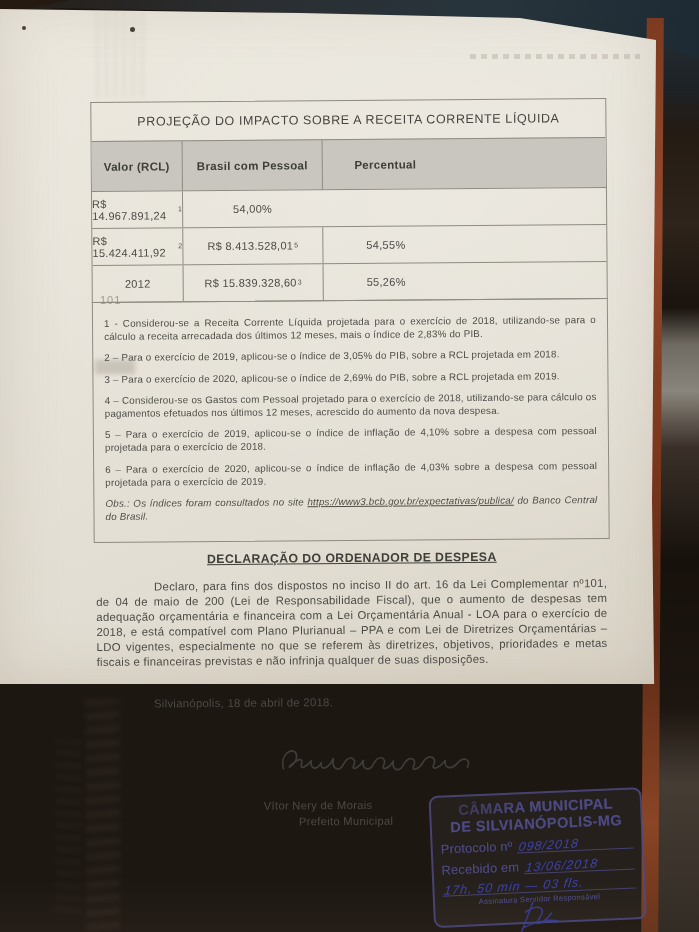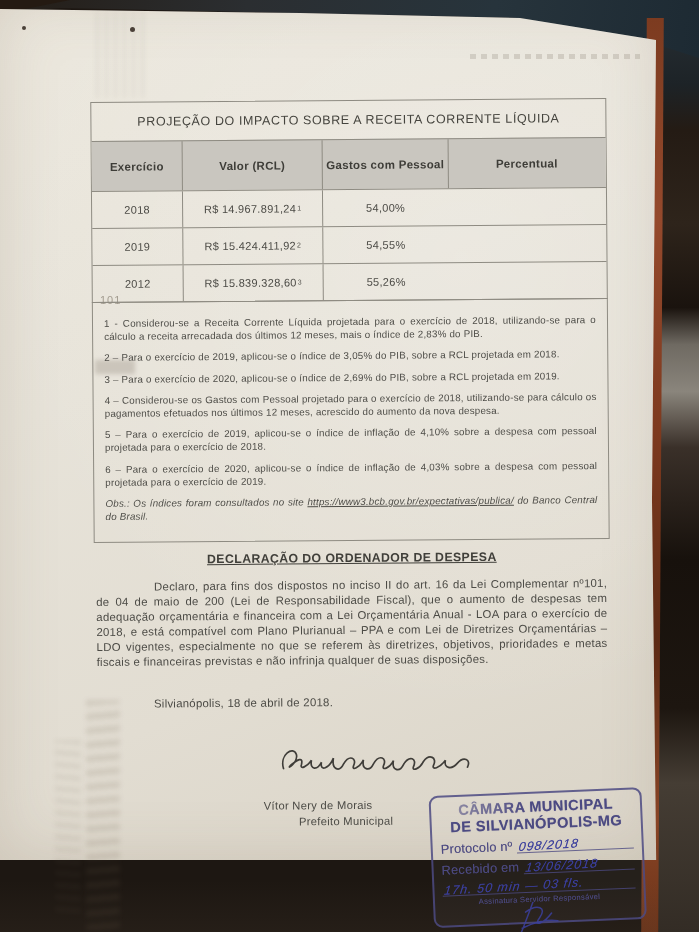--- a/index.html
+++ b/index.html
@@ -27,21 +27,21 @@
     clip-path:polygon(0 0, 100% 0, 0 100%);
   }
   .binding-strip {
     position:absolute; top:18px; left:644px; width:17px; height:914px;
     background:linear-gradient(to bottom, #7c3b20 0%, #95492c 22%, #7e3a1f 45%, #5d2a15 68%, #8a4526 88%, #6b3319 100%);
     transform:rotate(0.35deg);
   }
 
   
   .paper {
-    position:absolute; top:0; left:0; width:660px; height:860px;
+    position:absolute; top:0; left:0; width:660px; height:684px;
     background:
       radial-gradient(120% 90% at 70% 30%, rgba(255,255,255,.20), rgba(255,255,255,0) 60%),
       linear-gradient(158deg, #ece8de 0%, #e7e3d9 38%, #e2ddd2 70%, #d9d3c6 100%);
     clip-path:polygon(0px 9px, 300px 13px, 520px 18px, 656px 40px, 652px 500px, 657px 932px, 0px 932px);
     box-shadow:inset 0 0 60px rgba(120,100,80,.18);
   }
   .paper-shade-bottom {
     position:absolute; left:0; top:880px; width:660px; height:52px;
     background:linear-gradient(to bottom, rgba(90,75,60,0) 0%, rgba(90,75,60,.14) 100%);
   }
@@ -146,38 +146,39 @@
     <div class="dot" style="left:22px;top:26px;width:4px;height:4px;"></div>
     <div class="dot" style="left:130px;top:27px;width:5px;height:5px;"></div>
     <div class="ghost-101">101</div>
   </div>
 
   <div class="content">
 
     <div class="doc-table">
       <div class="t-title">PROJEÇÃO DO IMPACTO SOBRE A RECEITA CORRENTE LÍQUIDA</div>
       <div class="t-head">
-        <div class="t-cell">Exercício</div>
         <div class="t-cell">Valor (RCL)</div>
-        <div class="t-cell">Gastos com Pessoal</div>
+        <div class="t-cell">Brasil com Pessoal</div>
         <div class="t-cell">Percentual</div>
       </div>
       <div class="t-row">
-        <div class="t-cell">2018</div>
         <div class="t-cell">
             <span>R$ 14.967.891,24</span>
             <sup>1</sup>
           </div>
         <div class="t-cell">54,00%</div>
       </div>
       <div class="t-row">
-        <div class="t-cell">2019</div>
         <div class="t-cell">
             <span>R$ 15.424.411,92</span>
             <sup>2</sup>
+          </div>
+        <div class="t-cell">
+            <span>R$ 8.413.528,01</span>
+            <sup>5</sup>
           </div>
         <div class="t-cell">54,55%</div>
       </div>
       <div class="t-row">
         <div class="t-cell">2012</div>
         <div class="t-cell">
             <span>R$ 15.839.328,60</span>
             <sup>3</sup>
           </div>
         <div class="t-cell">55,26%</div>

